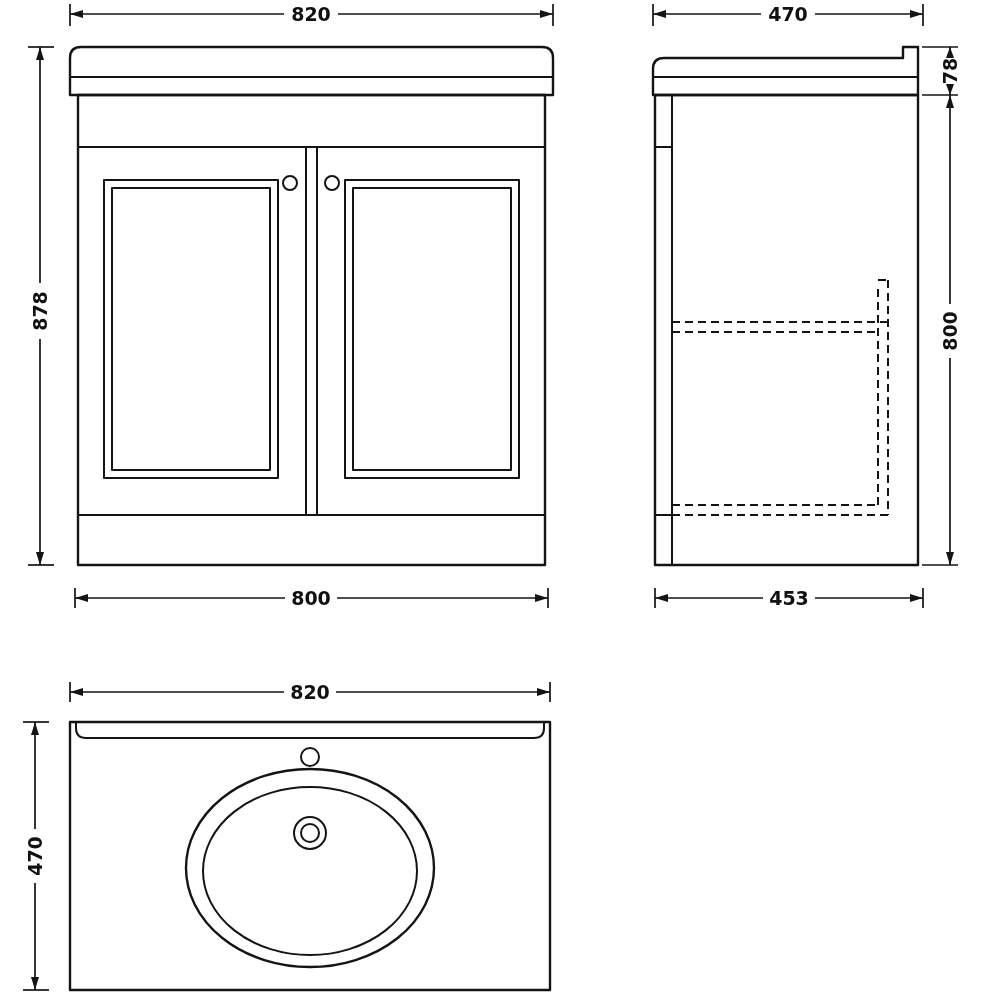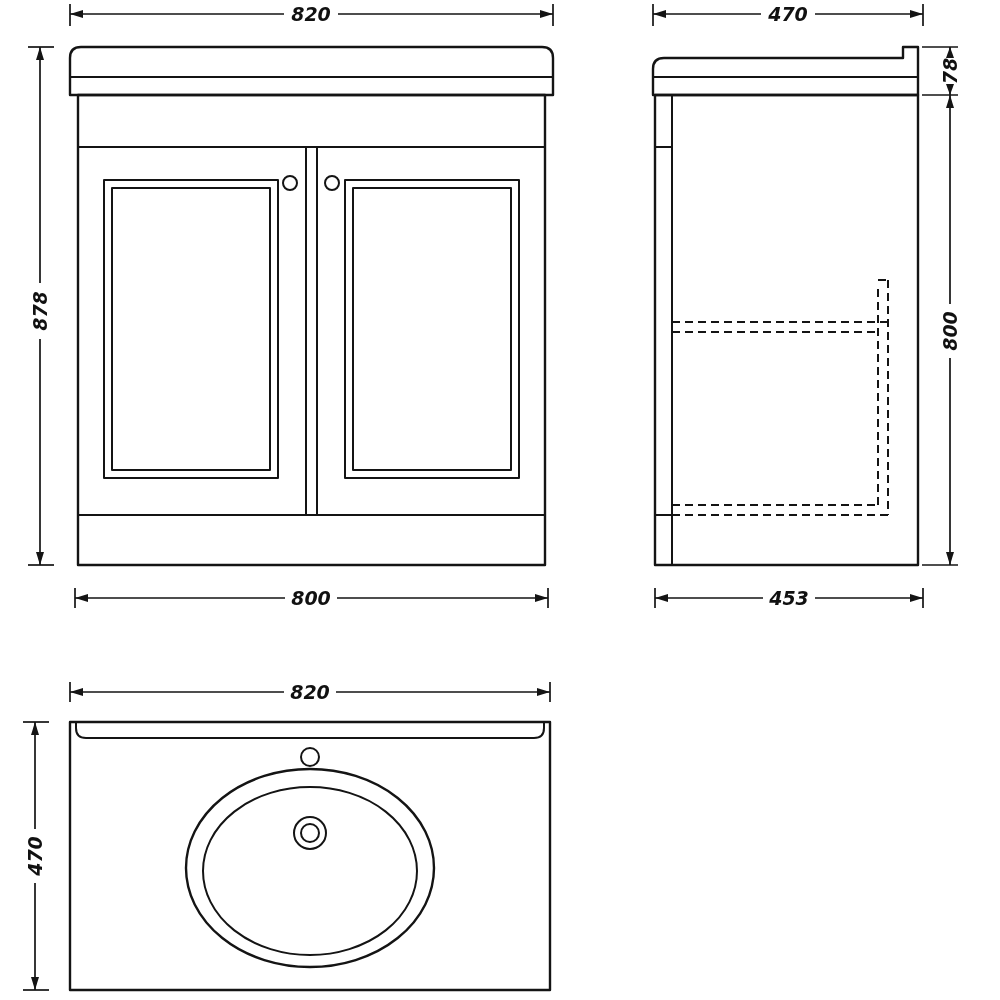--- a/index.html
+++ b/index.html
@@ -1,16 +1,16 @@
 <!DOCTYPE html>
 <html><head>
 <meta charset="utf-8">
 <style>
   html,body{margin:0;padding:0;background:#ffffff;}
-  .page{width:1000px;height:1000px;background:#ffffff;position:relative;overflow:hidden;font-style:italic;}
+  .page{width:1000px;height:1000px;background:#ffffff;position:relative;overflow:hidden;}
   svg{display:block;}
   .ol{fill:none;stroke:#141414;stroke-width:2.4;stroke-linejoin:round;stroke-linecap:butt;}
   .ol-thin{fill:none;stroke:#141414;stroke-width:2;stroke-linejoin:round;}
   .dash{fill:none;stroke:#141414;stroke-width:2;stroke-dasharray:8 5;}
   .dim{fill:none;stroke:#141414;stroke-width:1.7;}
   .arr{fill:#141414;stroke:none;}
   .dimtext{font-family:"DejaVu Sans",sans-serif;font-weight:700;font-size:19px;fill:#111111;
            text-anchor:middle;dominant-baseline:central;}
 </style>
 </head>

